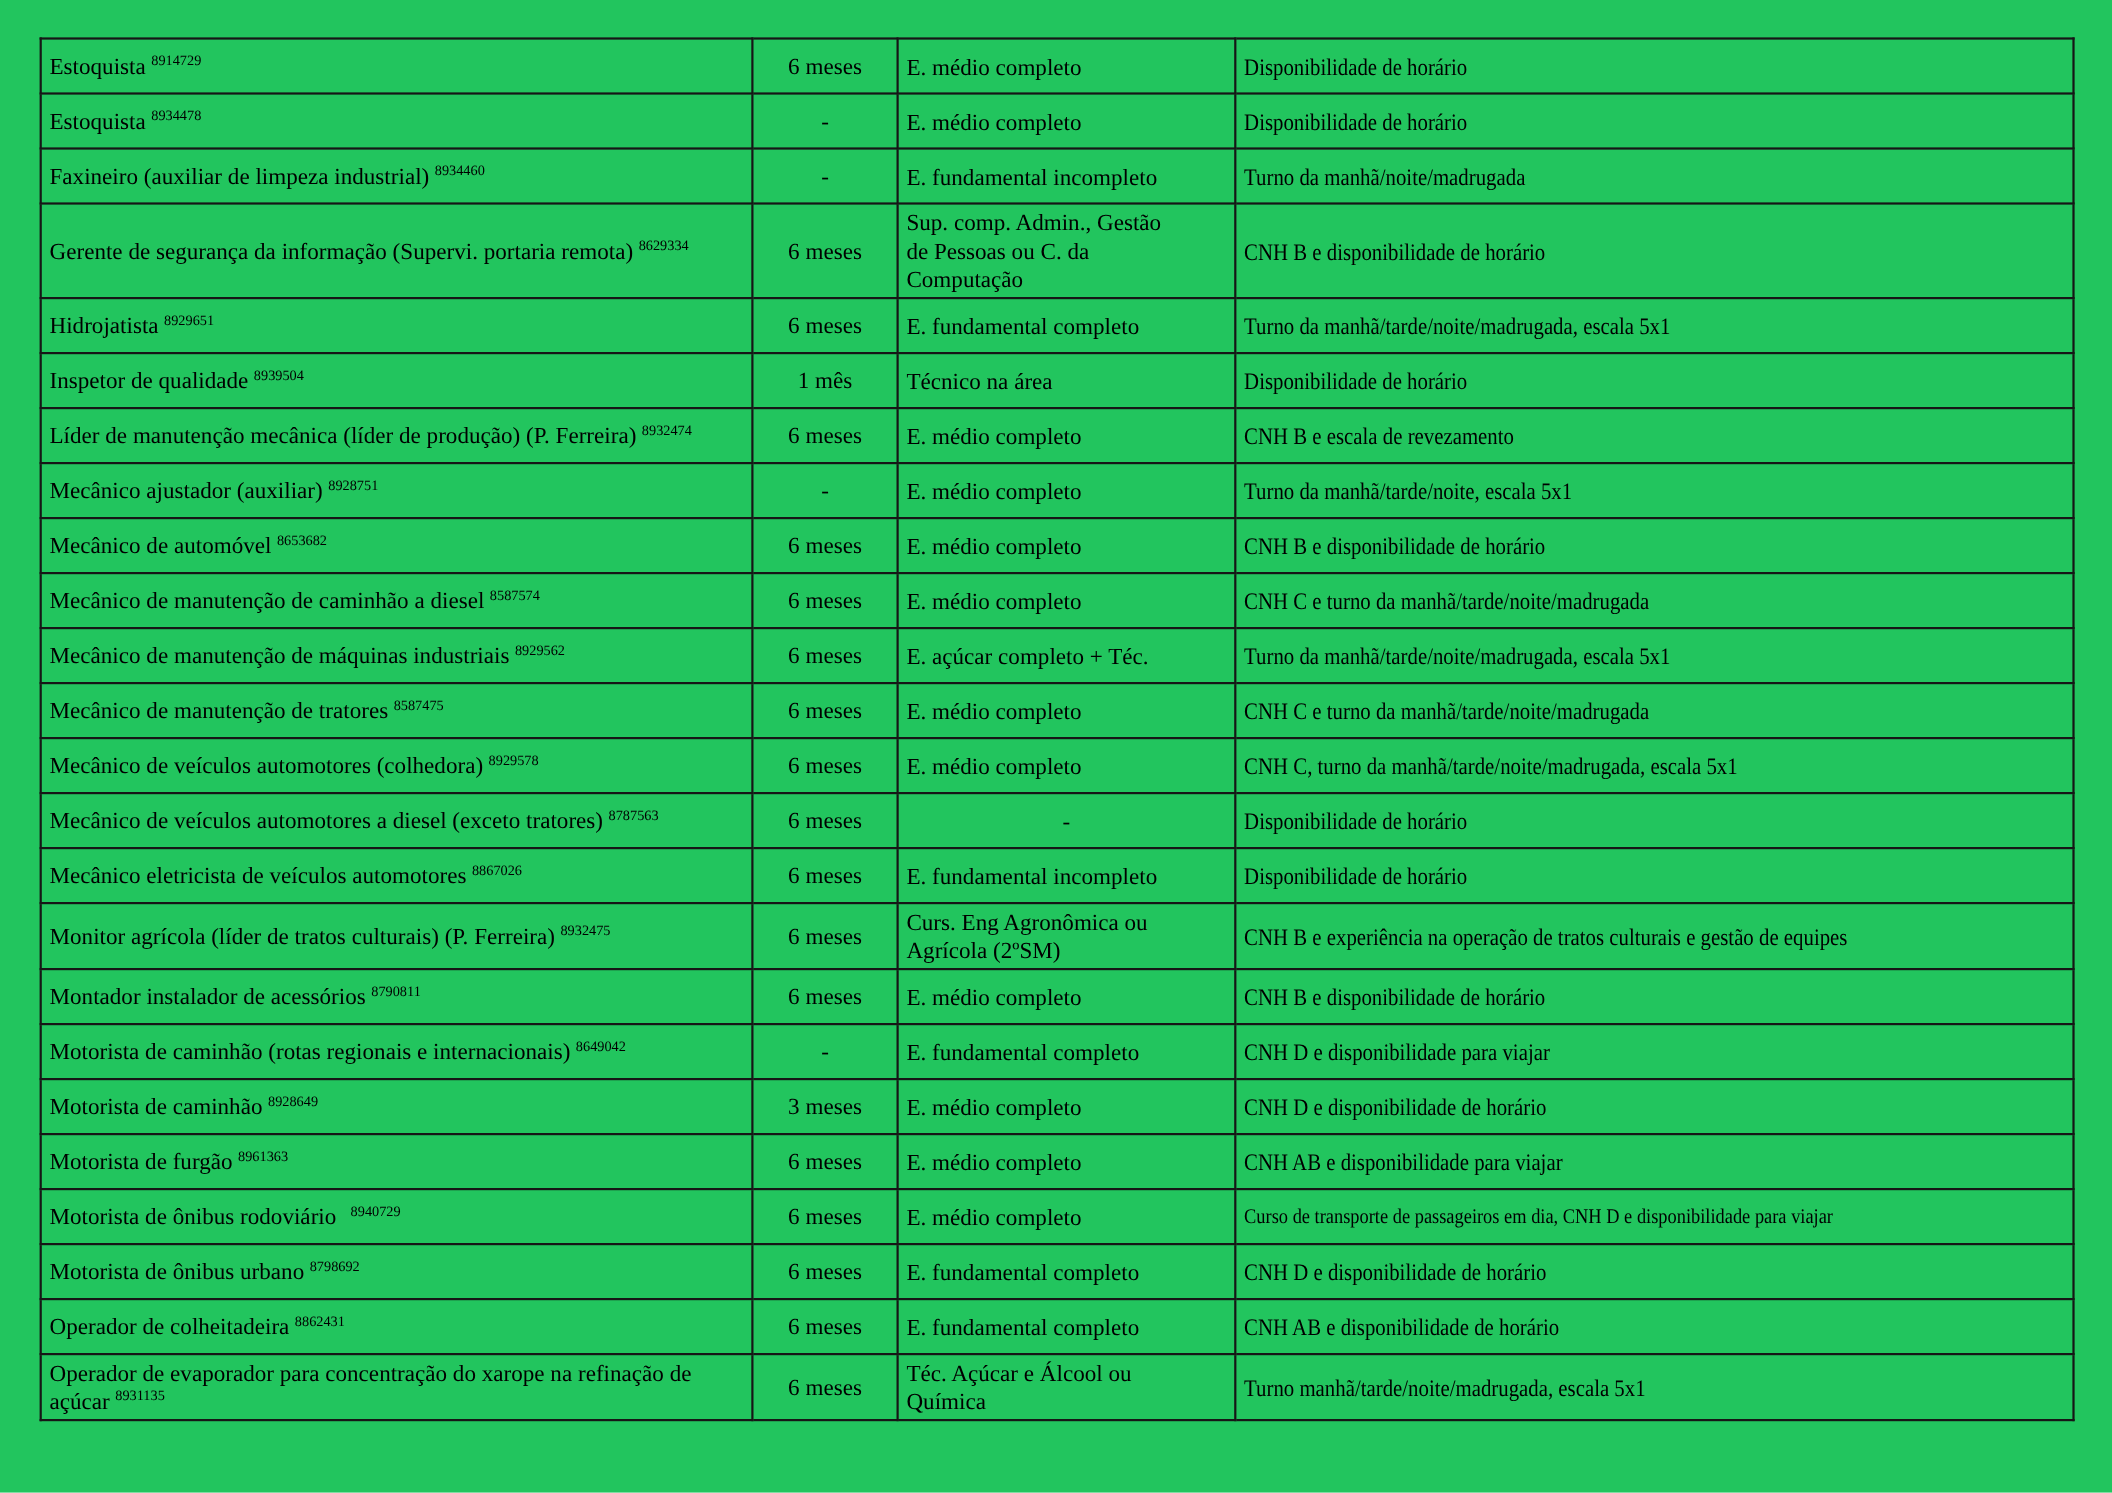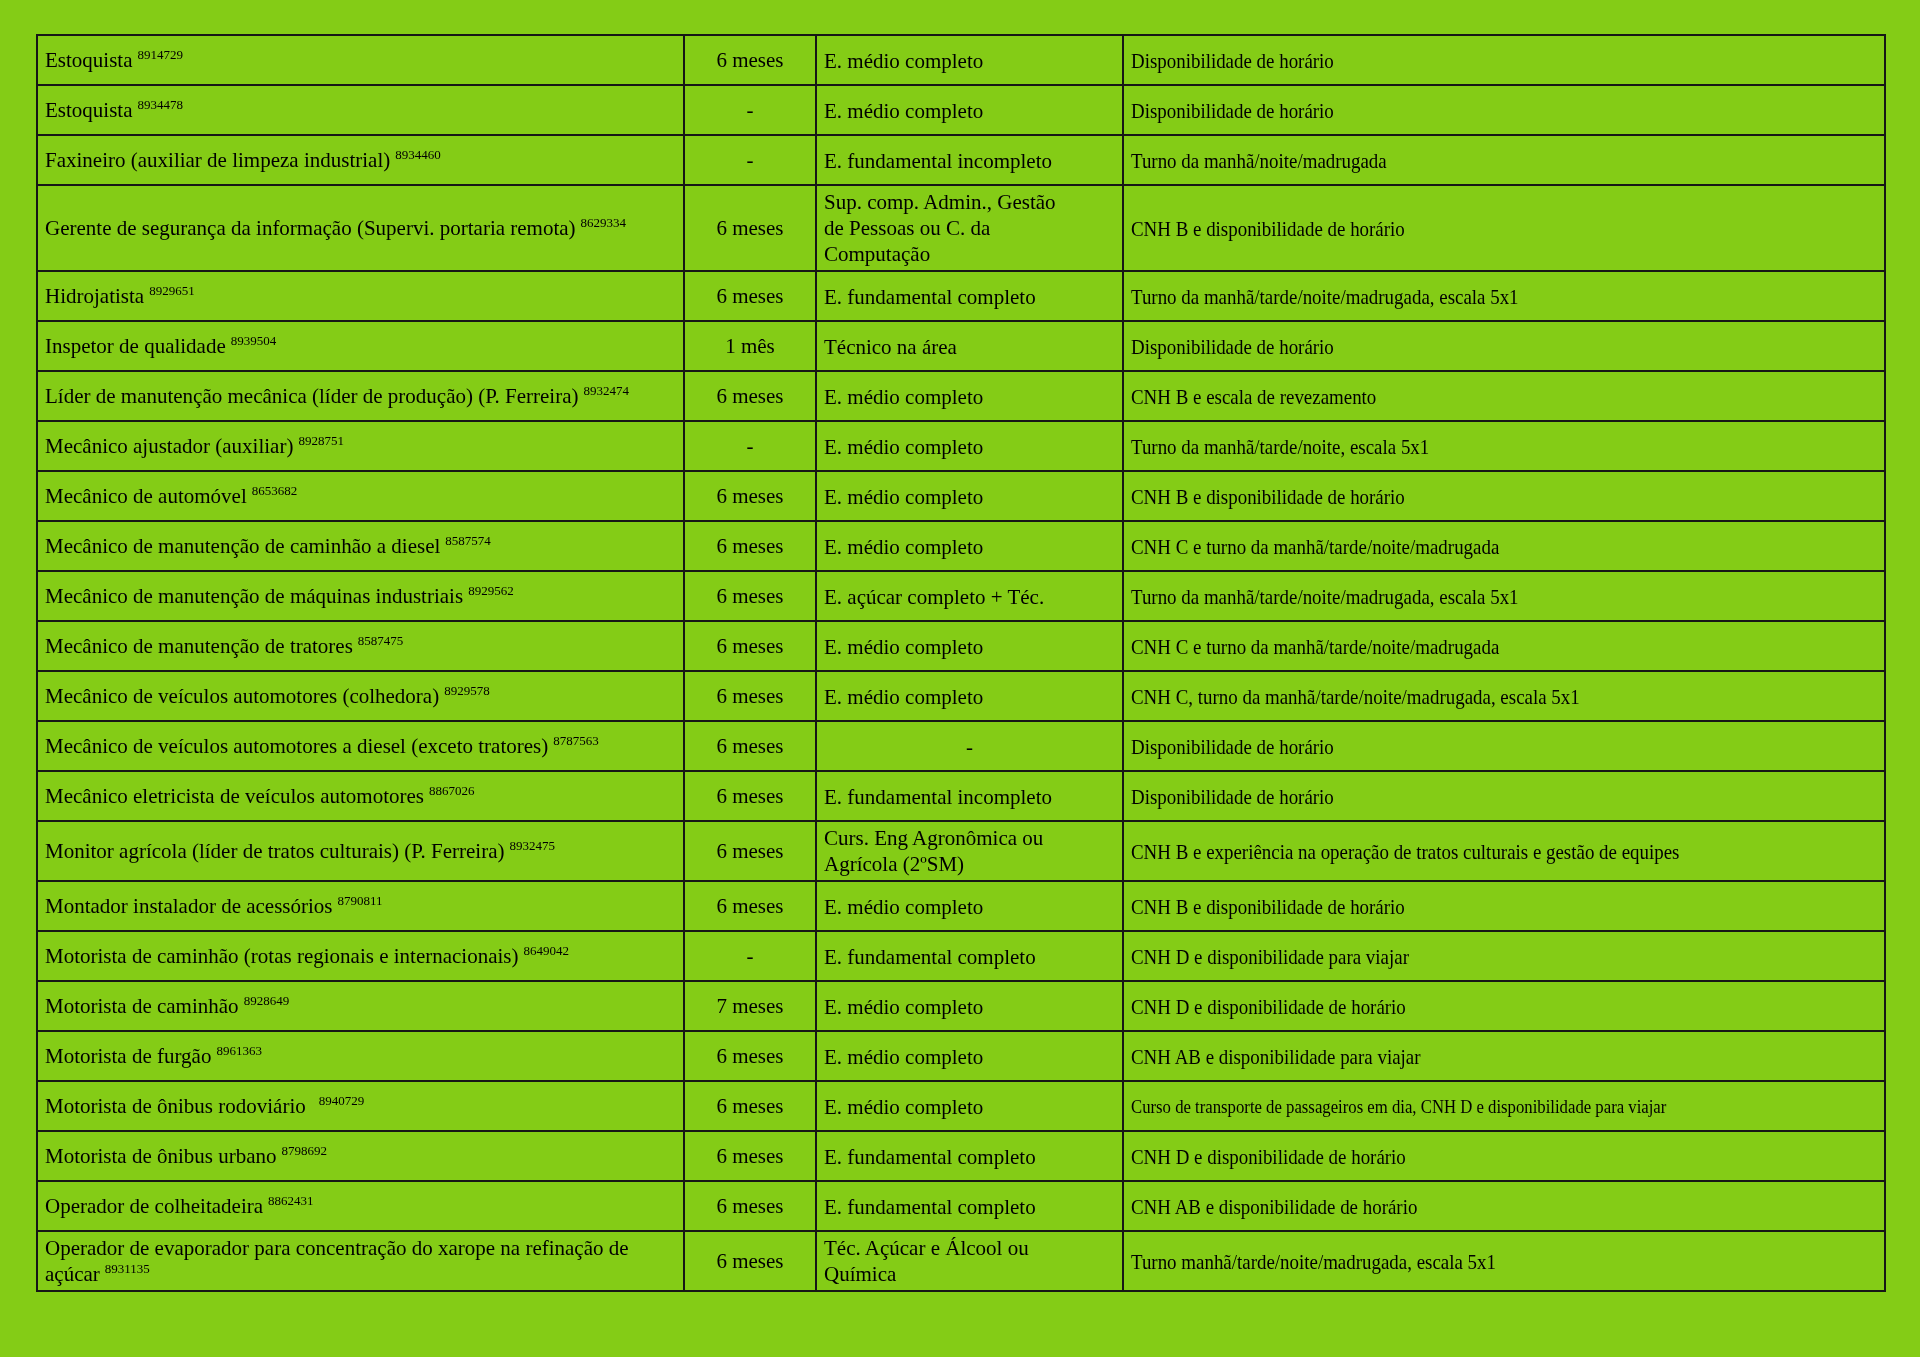--- a/index.html
+++ b/index.html
@@ -10,21 +10,21 @@
   body {
     width: 1920px;
     height: 1357px;
     font-family: "Liberation Serif", serif;
     color: #000000;
   }
   .page {
     position: relative;
     width: 1920px;
     height: 1357px;
-    background: #84cc16;
+    background: #22c55e;
     overflow: hidden;
   }
   table.jobs {
     position: absolute;
     left: 36px;
     top: 34px;
     width: 1848px;
     border-collapse: collapse;
     table-layout: fixed;
     border: 2.5px solid #161616;
@@ -185,21 +185,21 @@
           <td class="c-req"><span class="req-span">CNH B e disponibilidade de horário</span></td>
         </tr>
         <tr>
           <td class="c-title"><span>Motorista de caminhão (rotas regionais e internacionais)</span><sup class="job-id">8649042</sup></td>
           <td class="c-exp">-</td>
           <td class="c-edu"><span class="edu-span">E. fundamental completo</span></td>
           <td class="c-req"><span class="req-span">CNH D e disponibilidade para viajar</span></td>
         </tr>
         <tr>
           <td class="c-title"><span>Motorista de caminhão</span><sup class="job-id">8928649</sup></td>
-          <td class="c-exp">7 meses</td>
+          <td class="c-exp">3 meses</td>
           <td class="c-edu"><span class="edu-span">E. médio completo</span></td>
           <td class="c-req"><span class="req-span">CNH D e disponibilidade de horário</span></td>
         </tr>
         <tr>
           <td class="c-title"><span>Motorista de furgão</span><sup class="job-id">8961363</sup></td>
           <td class="c-exp">6 meses</td>
           <td class="c-edu"><span class="edu-span">E. médio completo</span></td>
           <td class="c-req"><span class="req-span">CNH AB e disponibilidade para viajar</span></td>
         </tr>
         <tr>

